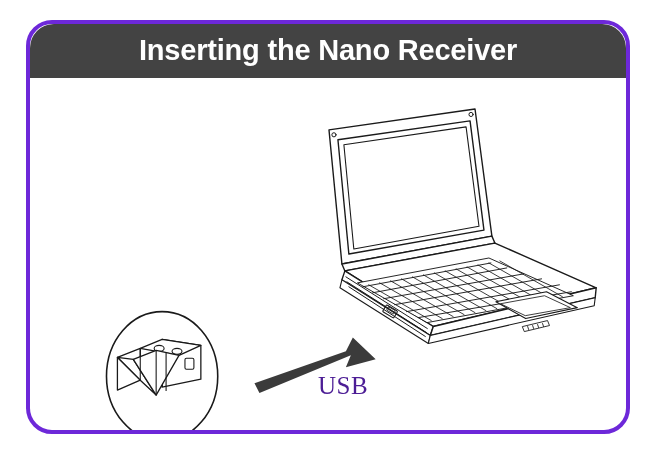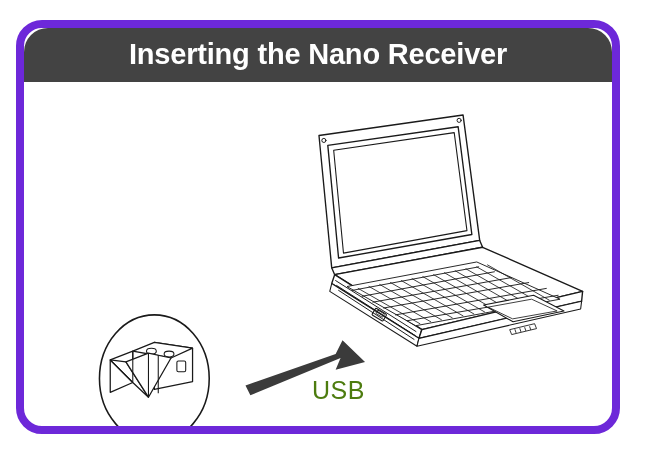--- a/index.html
+++ b/index.html
@@ -10,25 +10,25 @@
   body {
     width: 657px;
     height: 476px;
     position: relative;
     overflow: hidden;
     font-family: "Liberation Sans", sans-serif;
   }
 
   #instruction-panel {
     position: absolute;
-    left: 16px;
+    left: 26px;
     top: 20px;
     width: 604px;
     height: 414px;
-    border: 8px solid #6d28d9;
+    border: 4px solid #6d28d9;
     border-radius: 26px;
     background: #ffffff;
     box-sizing: border-box;
     overflow: hidden;
   }
 
   #panel-header {
     position: absolute;
     left: 0;
     top: 0;
@@ -67,22 +67,22 @@
     width: 100%;
     height: 100%;
     overflow: visible;
   }
 
   #usb-label {
     position: absolute;
     left: 288px;
     top: 294px;
     font-size: 25px;
-    color: #4d7c0f;
-    font-family: Liberation Sans, sans-serif;
+    color: #4c1d95;
+    font-family: Liberation Serif, serif;
     letter-spacing: 0.5px;
   }
 </style>
 </head>
 <body>
 
 <div id="instruction-panel">
 
   <div id="panel-header">
     <div id="panel-title">Inserting the Nano Receiver</div>

